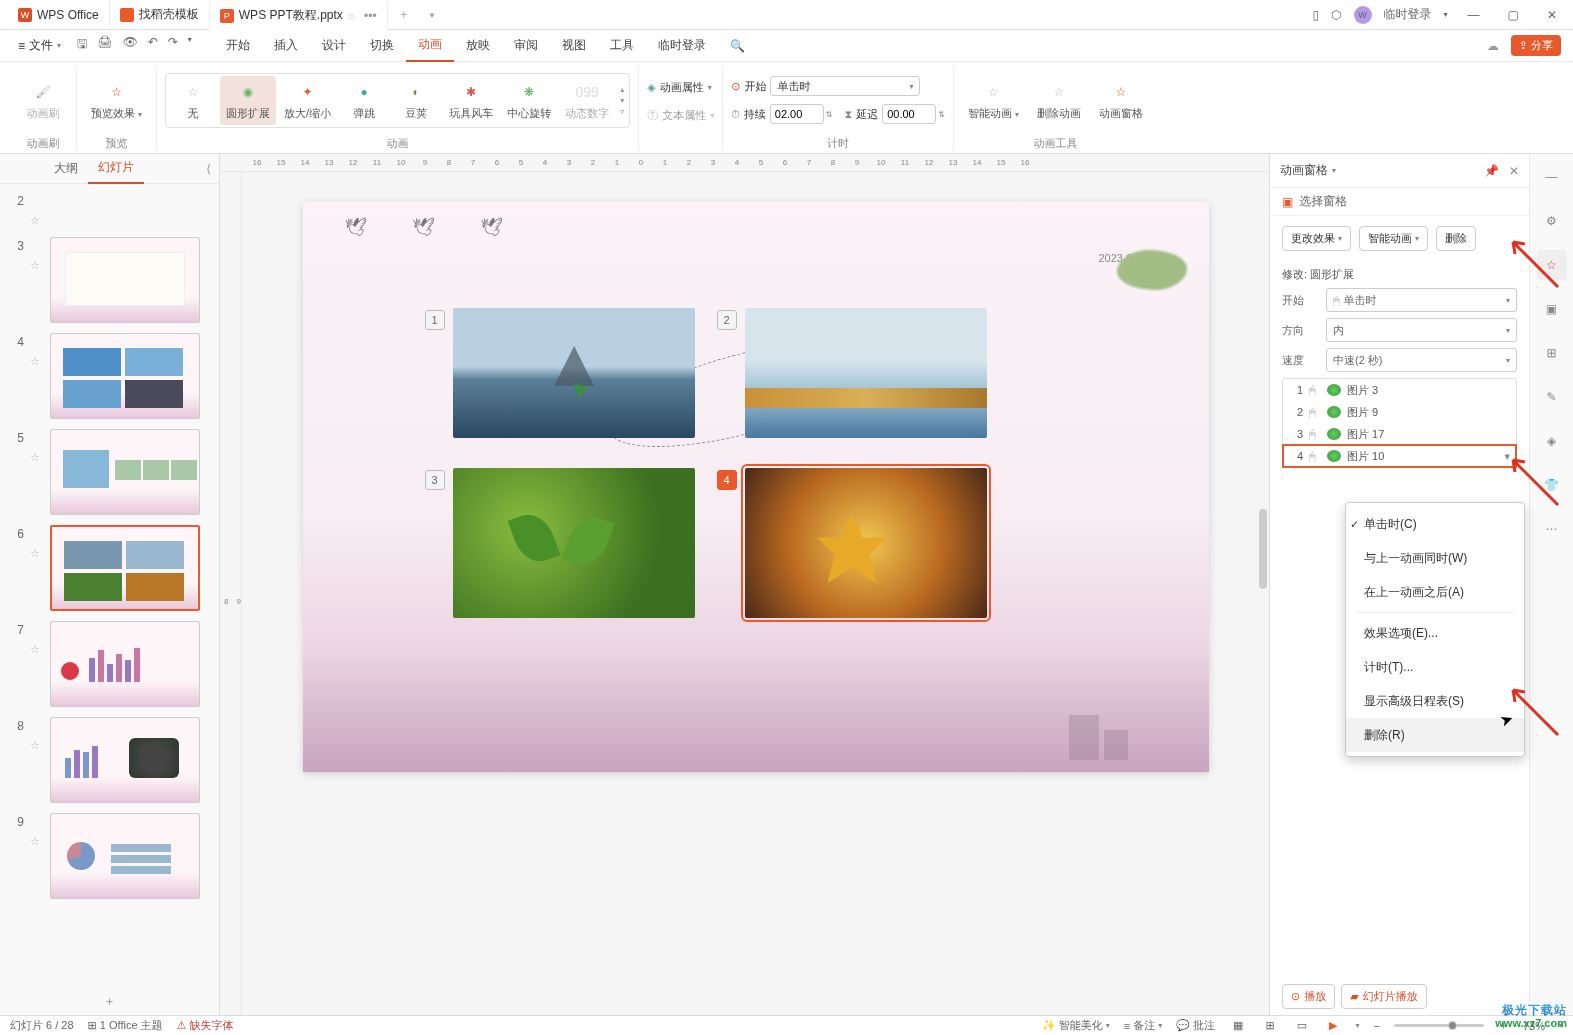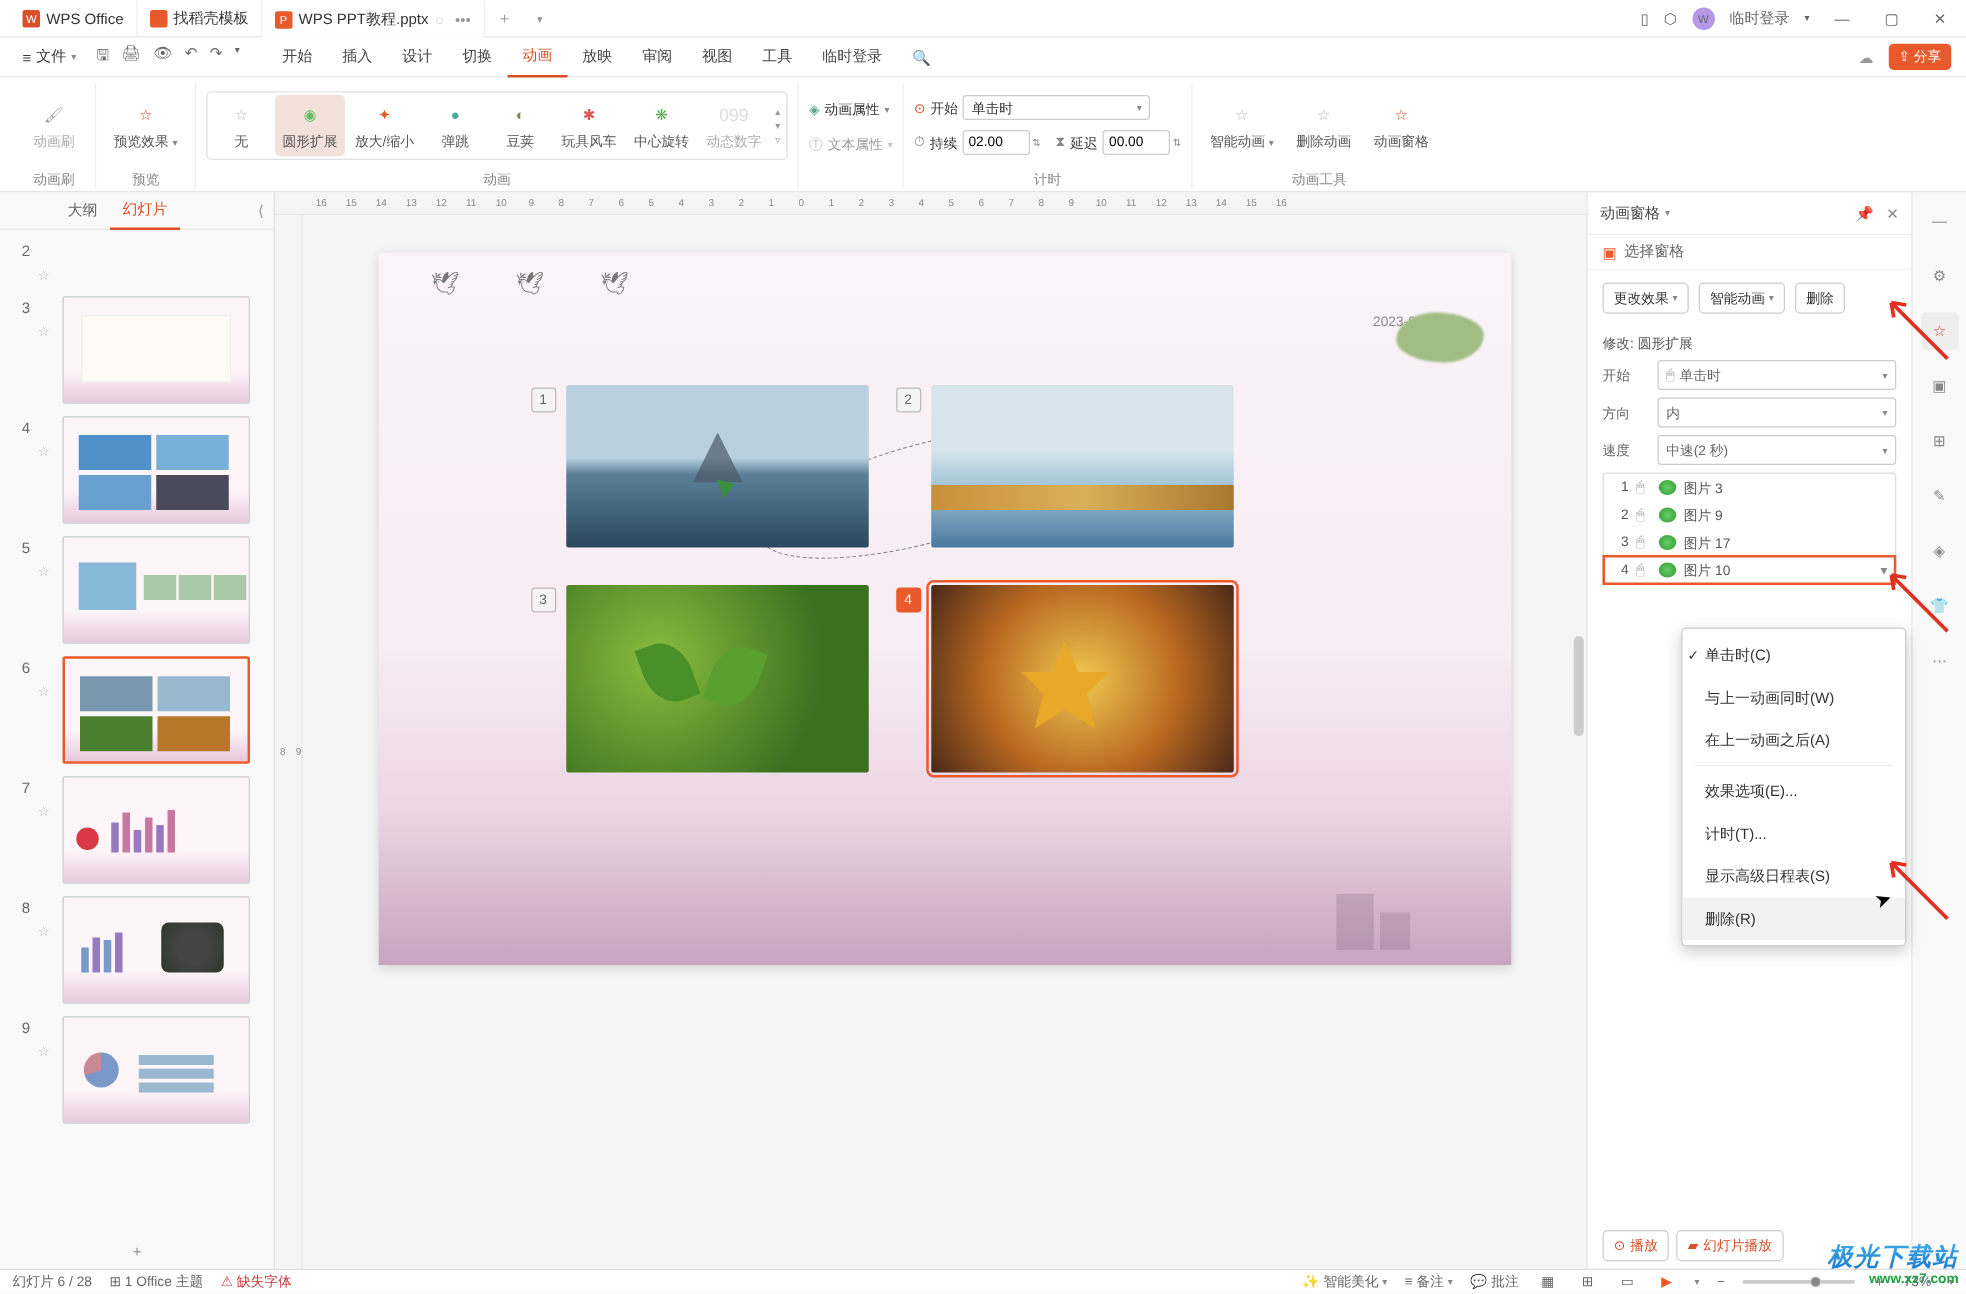--- a/index.html
+++ b/index.html
@@ -165,21 +165,21 @@
 
 .statusbar { position: absolute; bottom: 0; left: 0; right: 0; height: 20px; background: #fff; border-top: 1px solid #ddd; display: flex; align-items: center; padding: 0 10px; font-size: 11px; color: #666; gap: 14px; }
 .statusbar .spacer { flex: 1; }
 .statusbar .sbtn2 { display: flex; align-items: center; gap: 3px; cursor: pointer; }
 .statusbar .view-icon { padding: 0 4px; cursor: pointer; }
 .statusbar .zoom-slider { width: 90px; height: 3px; background: #ccc; position: relative; border-radius: 2px; }
 .statusbar .zoom-slider .thumb { position: absolute; top: -3px; left: 60%; width: 9px; height: 9px; background: #888; border-radius: 50%; }
 
 
 .watermark { position: absolute; bottom: 6px; right: 6px; z-index: 300; font-family: "Microsoft YaHei", sans-serif; text-align: right; line-height: 1.1; }
-.watermark .wm-top { font-size: 20px; font-weight: bold; font-style: italic; background: linear-gradient(to bottom, #3aa8e8, #2078c8); -webkit-background-clip: text; background-clip:text; color: transparent; letter-spacing:1px;}
+.watermark .wm-top { font-size: 12px; font-weight: bold; background: linear-gradient(to bottom, #3aa8e8, #2078c8); -webkit-background-clip: text; background-clip:text; color: transparent; letter-spacing:1px;}
 .watermark .wm-bot { font-size: 11px; color: #20a040; font-weight: bold; }
 
 .caret-down { font-size: 8px; color: #888; }
 
 </style>
 </head>
 <body>
 
 <div class="titlebar">
   <div class="tab">

